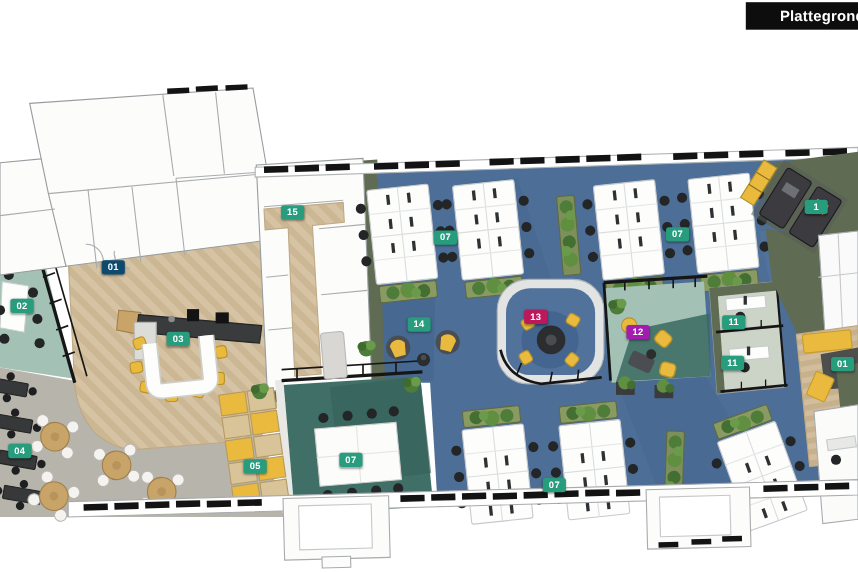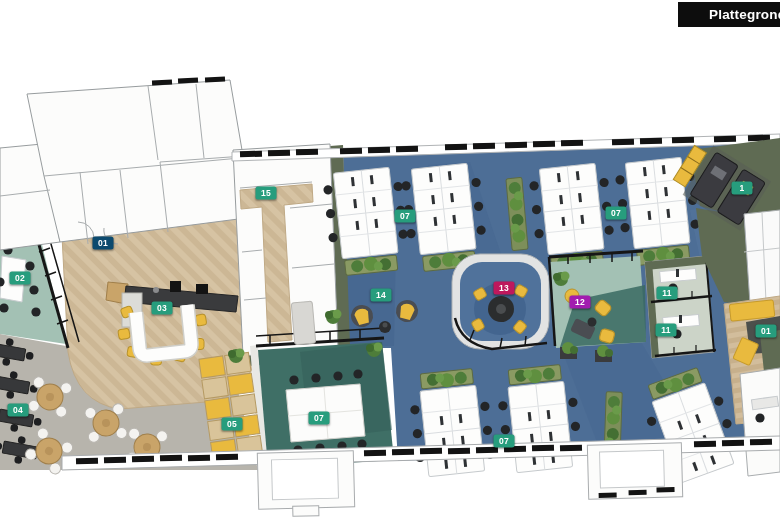--- a/index.html
+++ b/index.html
@@ -417,21 +417,21 @@
       <div class="marker" style="left: 232px; top: 424px; background: rgb(39, 157, 125);">05</div>
       <div class="marker" style="left: 319px; top: 418px; background: rgb(39, 157, 125);">07</div>
       <div class="marker" style="left: 405px; top: 216px; background: rgb(39, 157, 125);">07</div>
       <div class="marker" style="left: 616px; top: 213px; background: rgb(39, 157, 125);">07</div>
       <div class="marker" style="left: 504px; top: 441px; background: rgb(39, 157, 125);">07</div>
       <div class="marker" style="left: 766px; top: 331px; background: rgb(39, 157, 125);">01</div>
       <div class="marker" style="left: 742px; top: 188px; background: rgb(39, 157, 125);">1</div>
       <div class="marker" style="left: 667px; top: 293px; background: rgb(39, 157, 125);">11</div>
       <div class="marker" style="left: 666px; top: 330px; background: rgb(39, 157, 125);">11</div>
       <div class="marker" style="left: 580px; top: 302px; background: #a21caf;">12</div>
-      <div class="marker" style="left: 504px; top: 288px; background: #be185d;">13</div>
+      <div class="marker" style="left: 487px; top: 288px; background: #be185d;">13</div>
       <div class="marker" style="left: 381px; top: 295px; background: rgb(39, 157, 125); text-align: center;">14</div>
       <div class="marker" style="left: 266px; top: 193px; background: rgb(39, 157, 125);">15</div>
     </div>
 
 <div class="title-box">
   <span>Plattegrond 6</span>
 </div>
 
 </div>
 

